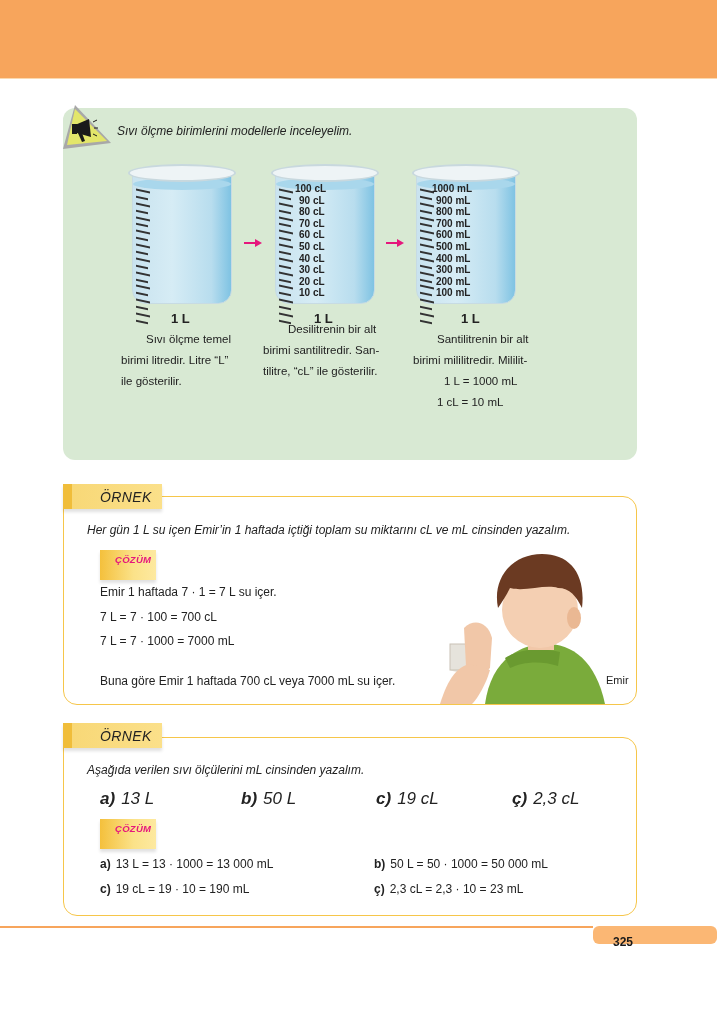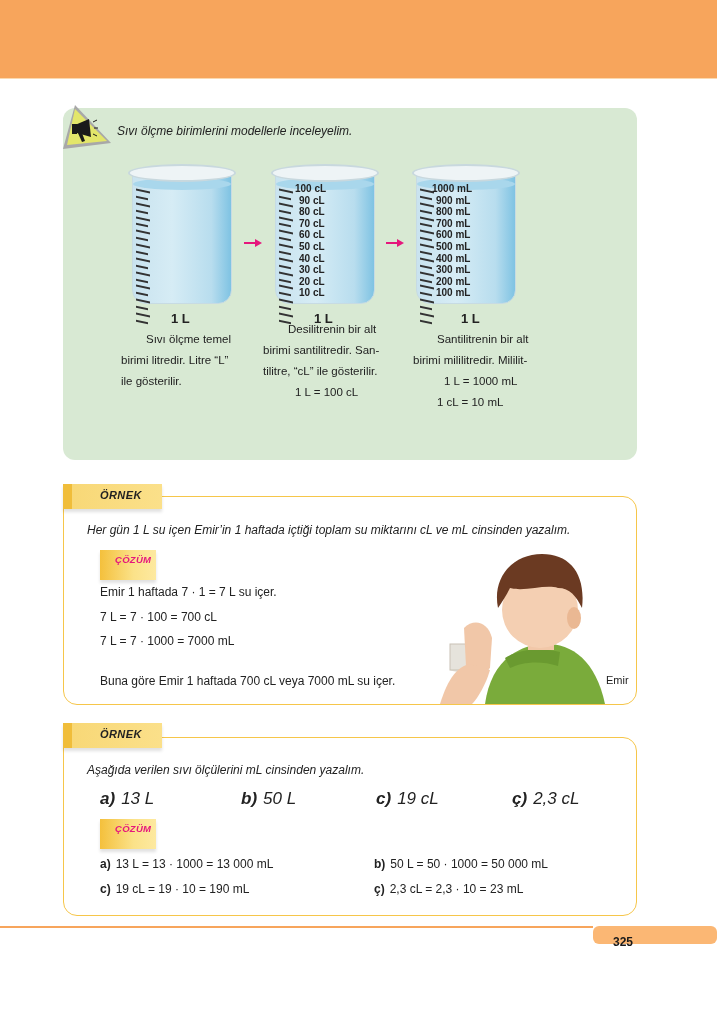--- a/index.html
+++ b/index.html
@@ -24,21 +24,21 @@
     .beaker-caption { position: absolute; font-size: 13px; font-weight: bold; color: #222; }
     .arrow { position: absolute; width: 18px; height: 8px; }
 
     .desc { position: absolute; font-size: 11.5px; line-height: 21px; color: #222; }
 
     
     .example-box { position: absolute; left: 63px; width: 574px; border: 1.5px solid #f6c64a; border-radius: 0 14px 14px 14px; background: #ffffff; }
     .example-box.b1 { top: 496px; height: 209px; border-top-left-radius: 0; }
     .example-box.b2 { top: 737px; height: 179px; }
     .ornek-tab { position: absolute; left: 63px; width: 99px; height: 25px; background: linear-gradient(to right, #f0bd3a 0px, #f0bd3a 9px, #f8d877 9px, #fbe08a 100%); box-shadow: 0 3px 3px rgba(0,0,0,0.12); }
-    .ornek-tab span { position: absolute; left: 37px; top: 5px; font-size: 11px; font-weight: bold; font-style: italic; color: #222; letter-spacing: 0.4px; }
+    .ornek-tab span { position: absolute; left: 37px; top: 5px; font-size: 14px; font-weight: normal; font-style: italic; color: #222; letter-spacing: 0.4px; }
     .cozum-tab { position: absolute; left: 100px; width: 56px; height: 30px; background: linear-gradient(to right, #f4c03c 0%, #fbe289 60%, #fde9a0 100%); box-shadow: 0 3px 3px rgba(0,0,0,0.12); }
     .cozum-tab span { position: absolute; left: 15px; top: 4px; font-size: 9.5px; font-weight: bold; font-style: italic; color: #e5177c; letter-spacing: 0.3px; }
 
     .q-text { position: absolute; font-size: 12px; font-style: italic; color: #222; }
     .line { position: absolute; font-size: 12px; color: #222; }
     .opt { position: absolute; font-size: 17px; font-style: italic; color: #222; }
     .opt b { font-weight: bold; margin-right: 6px; }
     .sol { position: absolute; font-size: 12px; color: #222; }
     .sol b { font-weight: bold; margin-right: 5px; }
 
@@ -190,21 +190,20 @@
 
 <div class="desc" style="left:121px; top:329px; width:135px;">
   <div style="padding-left:25px;">Sıvı ölçme temel</div>
   <div>birimi litredir. Litre “L”</div>
   <div>ile gösterilir.</div>
 </div>
 <div class="desc" style="left:263px; top:319px; width:140px;">
   <div style="padding-left:25px;">Desilitrenin bir alt</div>
   <div>birimi santilitredir. San-</div>
   <div>tilitre, “cL” ile gösterilir.</div>
-  <div style="padding-left:32px;">1 L = 100 cL</div>
 </div>
 <div class="desc" style="left:413px; top:329px; width:145px;">
   <div style="padding-left:24px;">Santilitrenin bir alt</div>
   <div>birimi mililitredir. Mililit-</div>
   <div style="padding-left:31px;">1 L = 1000 mL</div>
   <div style="padding-left:24px;">1 cL = 10 mL</div>
 </div>
 
 <div class="example-box b1"></div>
 <div class="ornek-tab" style="top:484px;">

